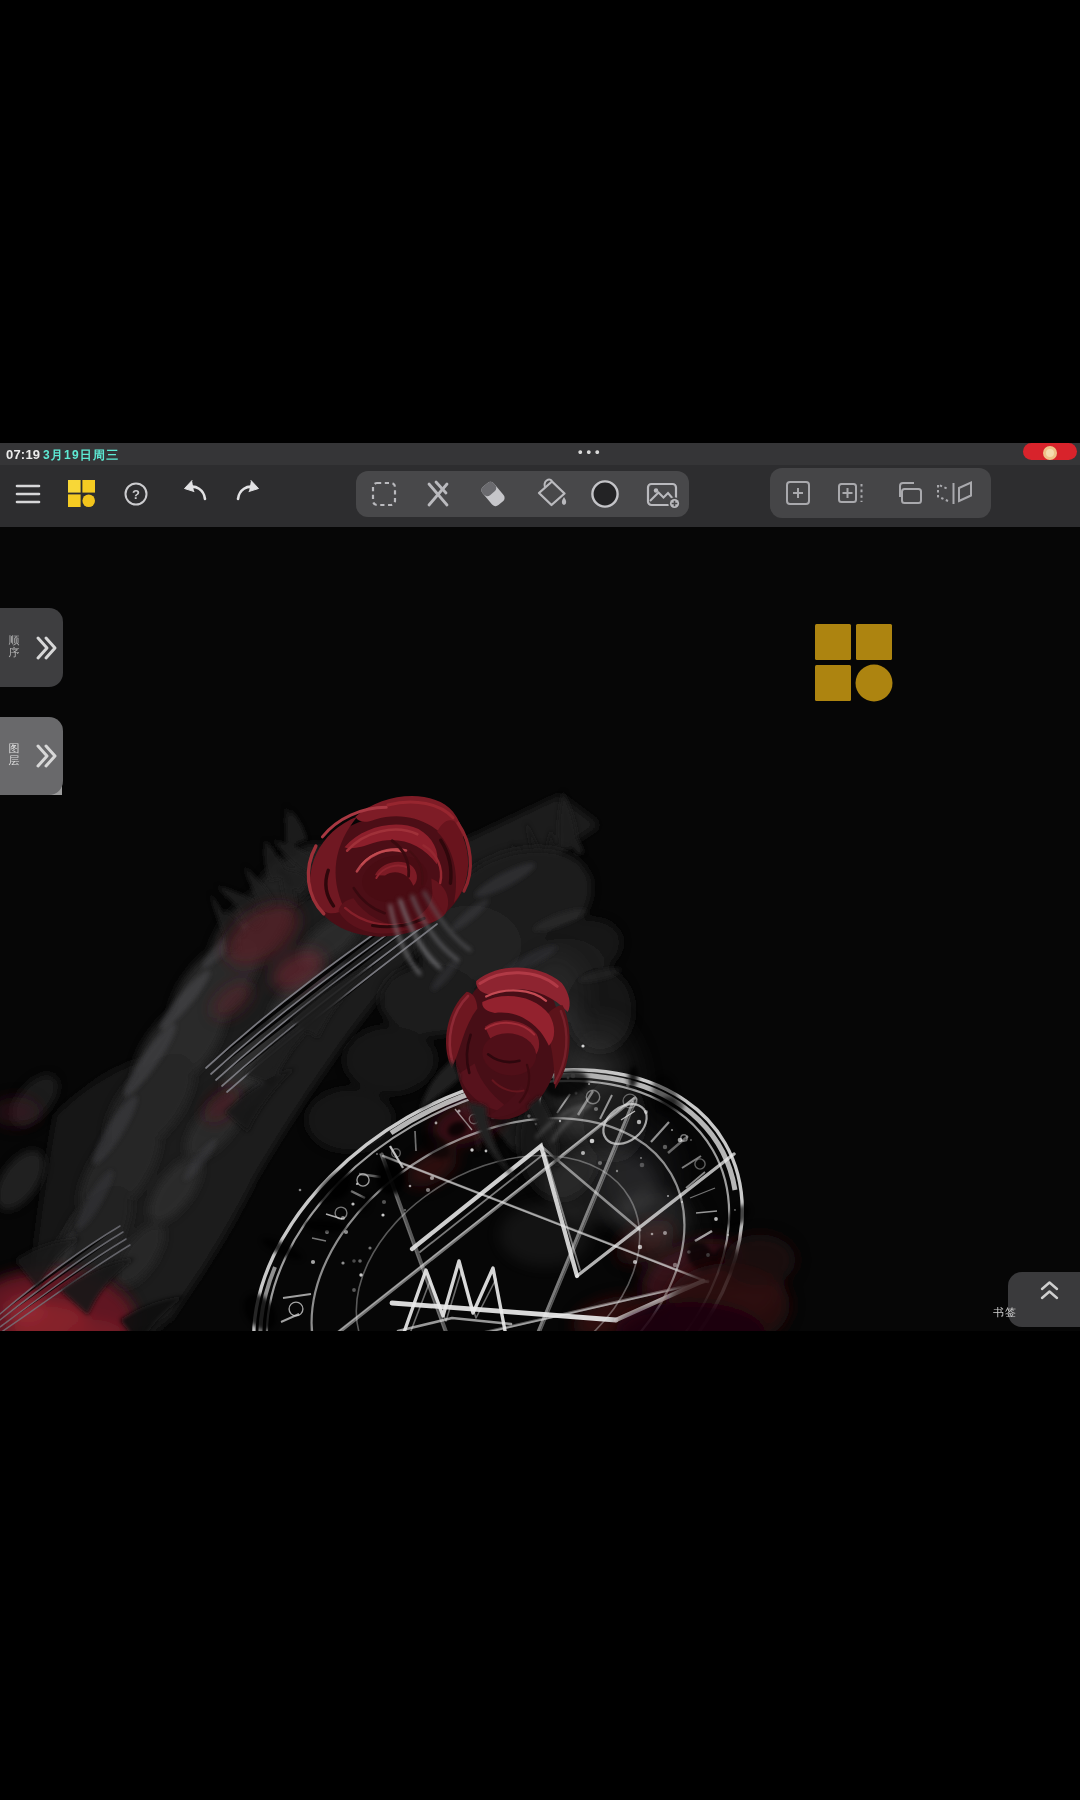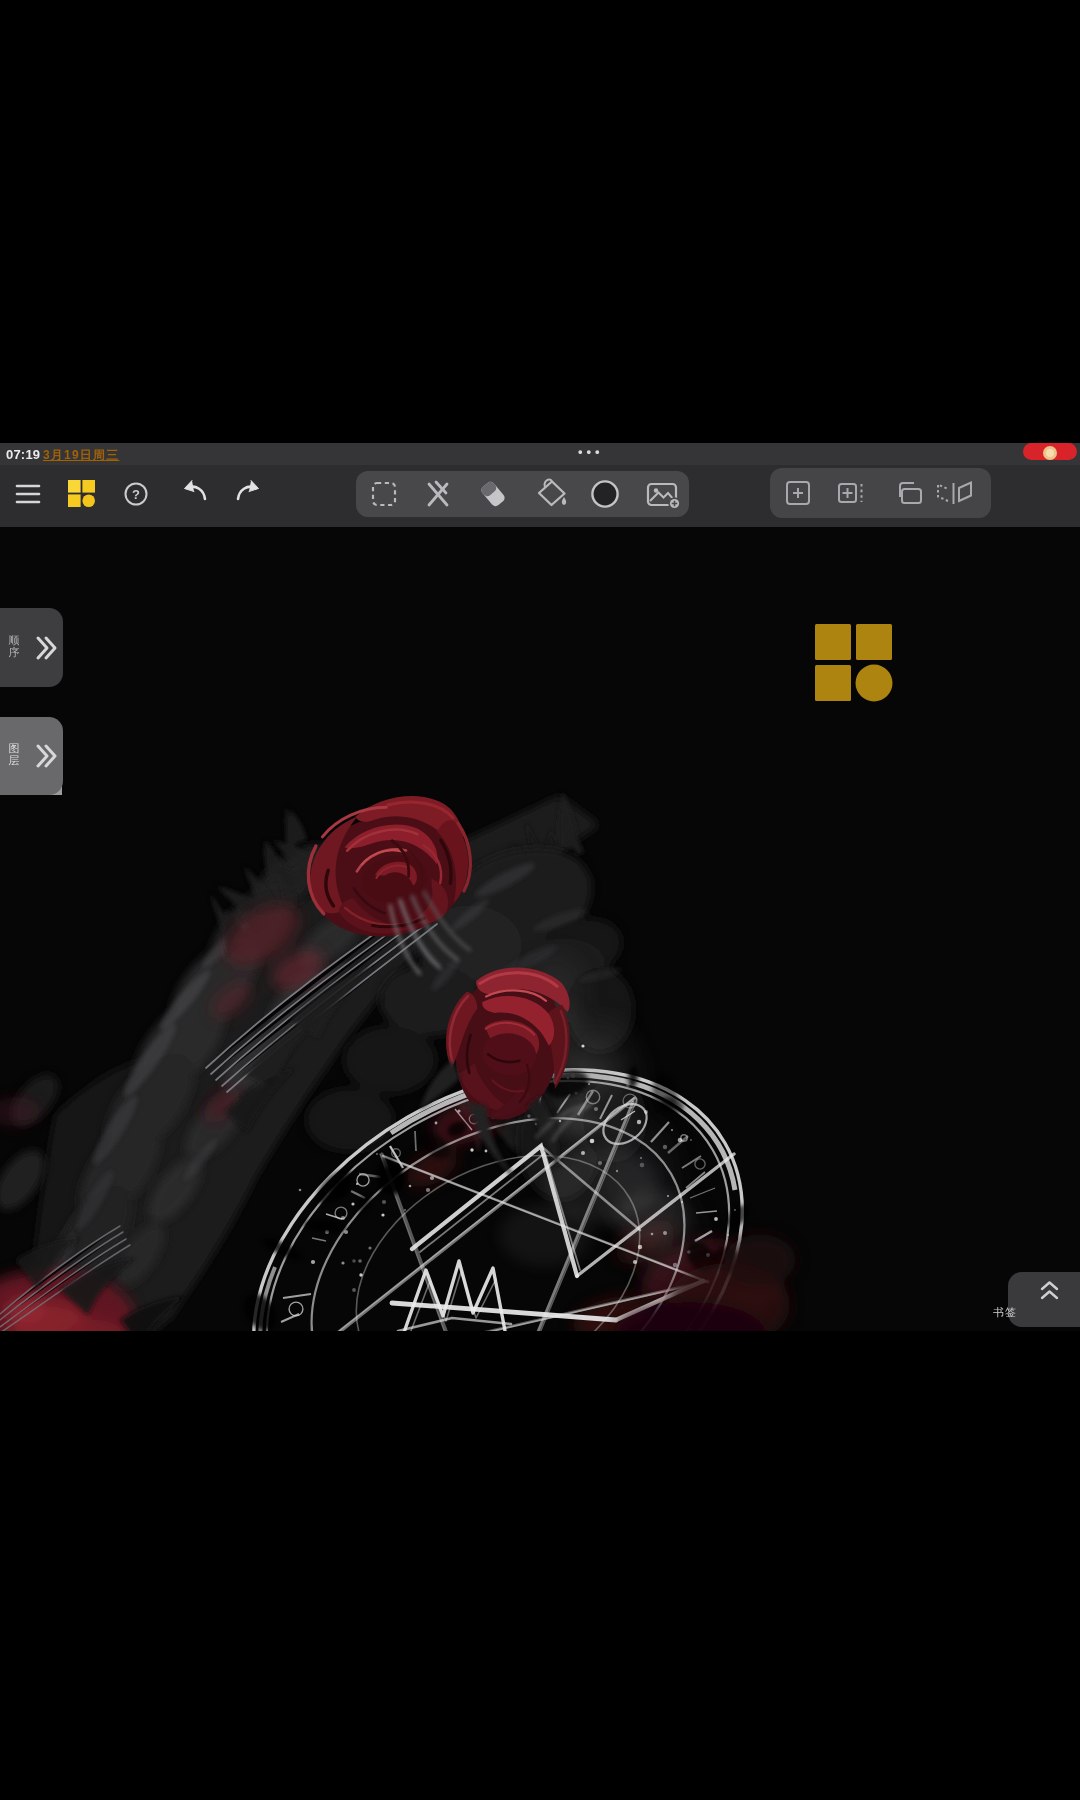--- a/index.html
+++ b/index.html
@@ -16,21 +16,21 @@
   #panelL1{left:0;top:608px;width:63px;height:79px;background:#3e3e40;border-radius:0 14px 14px 0;}
   #panelL2{left:0;top:717px;width:63px;height:78px;background:#69696b;border-radius:0 14px 14px 0;}
   #panelBR{left:1008px;top:1272px;width:72px;height:55px;background:#3a3a3c;border-radius:14px 0 0 14px;}
   #bmtext{left:993px;top:1305px;font-size:11px;color:#cfcfcf;letter-spacing:1px;}
 </style>
 </head>
 <body>
 
 <div class="abs" id="statusbar"></div>
 <div class="abs" id="clock">07:19</div>
-<div class="abs" style="left:43px;top:447px;font-size:12px;font-weight:bold;color:#a16207;letter-spacing:1.2px;text-decoration:underline;">3月19日周三</div>
+<div class="abs" style="left:43px;top:447px;font-size:12px;font-weight:bold;color:#5eead4;letter-spacing:1.2px;">3月19日周三</div>
 <div class="abs" id="dots3">•••</div>
 <div class="abs" id="recpill"></div>
 <div class="abs" id="recring"></div>
 <div class="abs" id="toolbar"></div>
 <svg class="abs" id="tbicons" style="left:0;top:465px" width="1080" height="62" viewBox="0 465 1080 62">
 
   <g stroke="#d6d6d8" stroke-width="2.6" stroke-linecap="round">
     <line x1="17" y1="486" x2="39" y2="486"></line>
     <line x1="17" y1="494" x2="39" y2="494"></line>
     <line x1="17" y1="502" x2="39" y2="502"></line>

